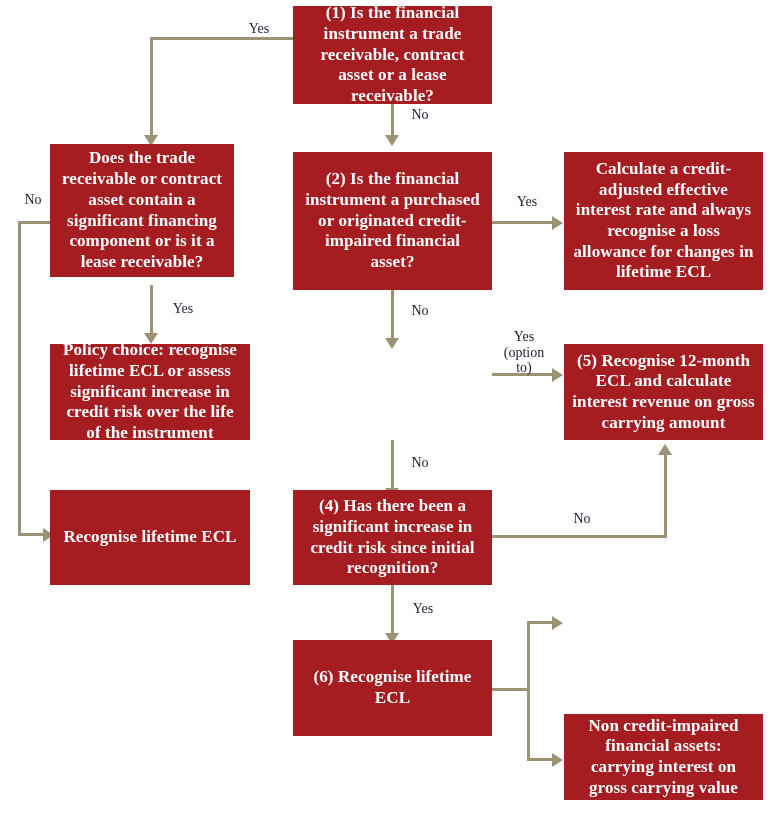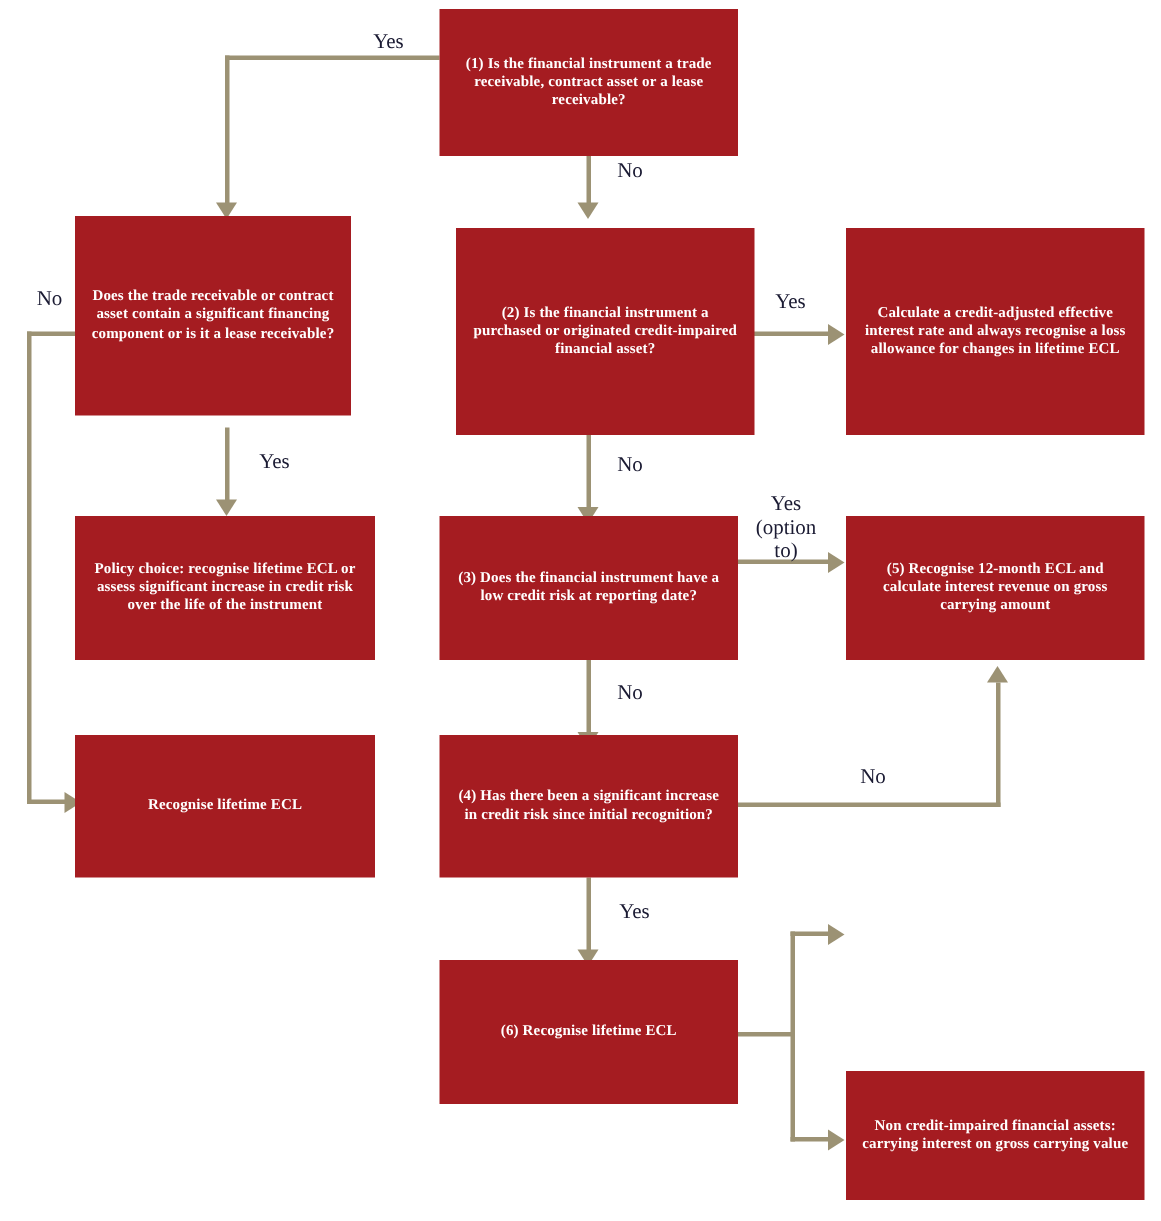--- a/index.html
+++ b/index.html
@@ -18,21 +18,21 @@
   .node {
     position: absolute;
     box-sizing: border-box;
     background: #A51C21;
     color: #FFFFFF;
     display: flex;
     align-items: center;
     justify-content: center;
     text-align: center;
     font-weight: bold;
-    font-size: 10px;
+    font-size: 17px;
     line-height: 1.22;
     padding: 4px 8px;
     letter-spacing: 0.1px;
   }
   .node span { display: block; width: 100%; }
 
   .edge-label {
     position: absolute;
     color: #1b1b33;
     font-family: "Liberation Serif", "DejaVu Serif", serif;
@@ -119,35 +119,32 @@
   <div class="arrow right" style="left:552px; top:753px;"></div>
 
   <div class="node" style="left:293px; top:6px; width:199px; height:98px;">
     <span>(1) Is the financial instrument a trade receivable, contract asset or a lease receivable?</span>
   </div>
 
   <div class="node" style="left:50px; top:144px; width:184px; height:133px;">
     <span>Does the trade receivable or contract asset contain a significant  financing component or is it a lease receivable?</span>
   </div>
 
-  <div class="node" style="left:304px; top:152px; width:199px; height:138px;">
+  <div class="node" style="left:293px; top:152px; width:199px; height:138px;">
     <span>(2) Is the financial instrument a purchased or originated credit-impaired financial asset?</span>
   </div>
 
   <div class="node" style="left:50px; top:344px; width:200px; height:96px;">
     <span>Policy choice: recognise lifetime ECL or assess significant increase in credit risk over the life of the instrument</span>
   </div>
 
   <div class="node" style="left:564px; top:152px; width:199px; height:138px;">
     <span>Calculate a credit-adjusted effective interest rate and always recognise a loss allowance for changes in lifetime ECL</span>
   </div>
 
-  <div class="node" style="left:293px; top:344px; width:199px; height:96px;">
-    <span>(3) Does the financial instrument have a low credit risk at reporting date?</span>
-  </div>
 
   <div class="node" style="left:564px; top:344px; width:199px; height:96px;">
     <span>(5) Recognise 12-month ECL and calculate interest revenue on gross carrying amount</span>
   </div>
 
   <div class="node" style="left:50px; top:490px; width:200px; height:95px;">
     <span>Recognise lifetime ECL</span>
   </div>
 
   <div class="node" style="left:293px; top:490px; width:199px; height:95px;font-family:Liberation Serif, serif;">

